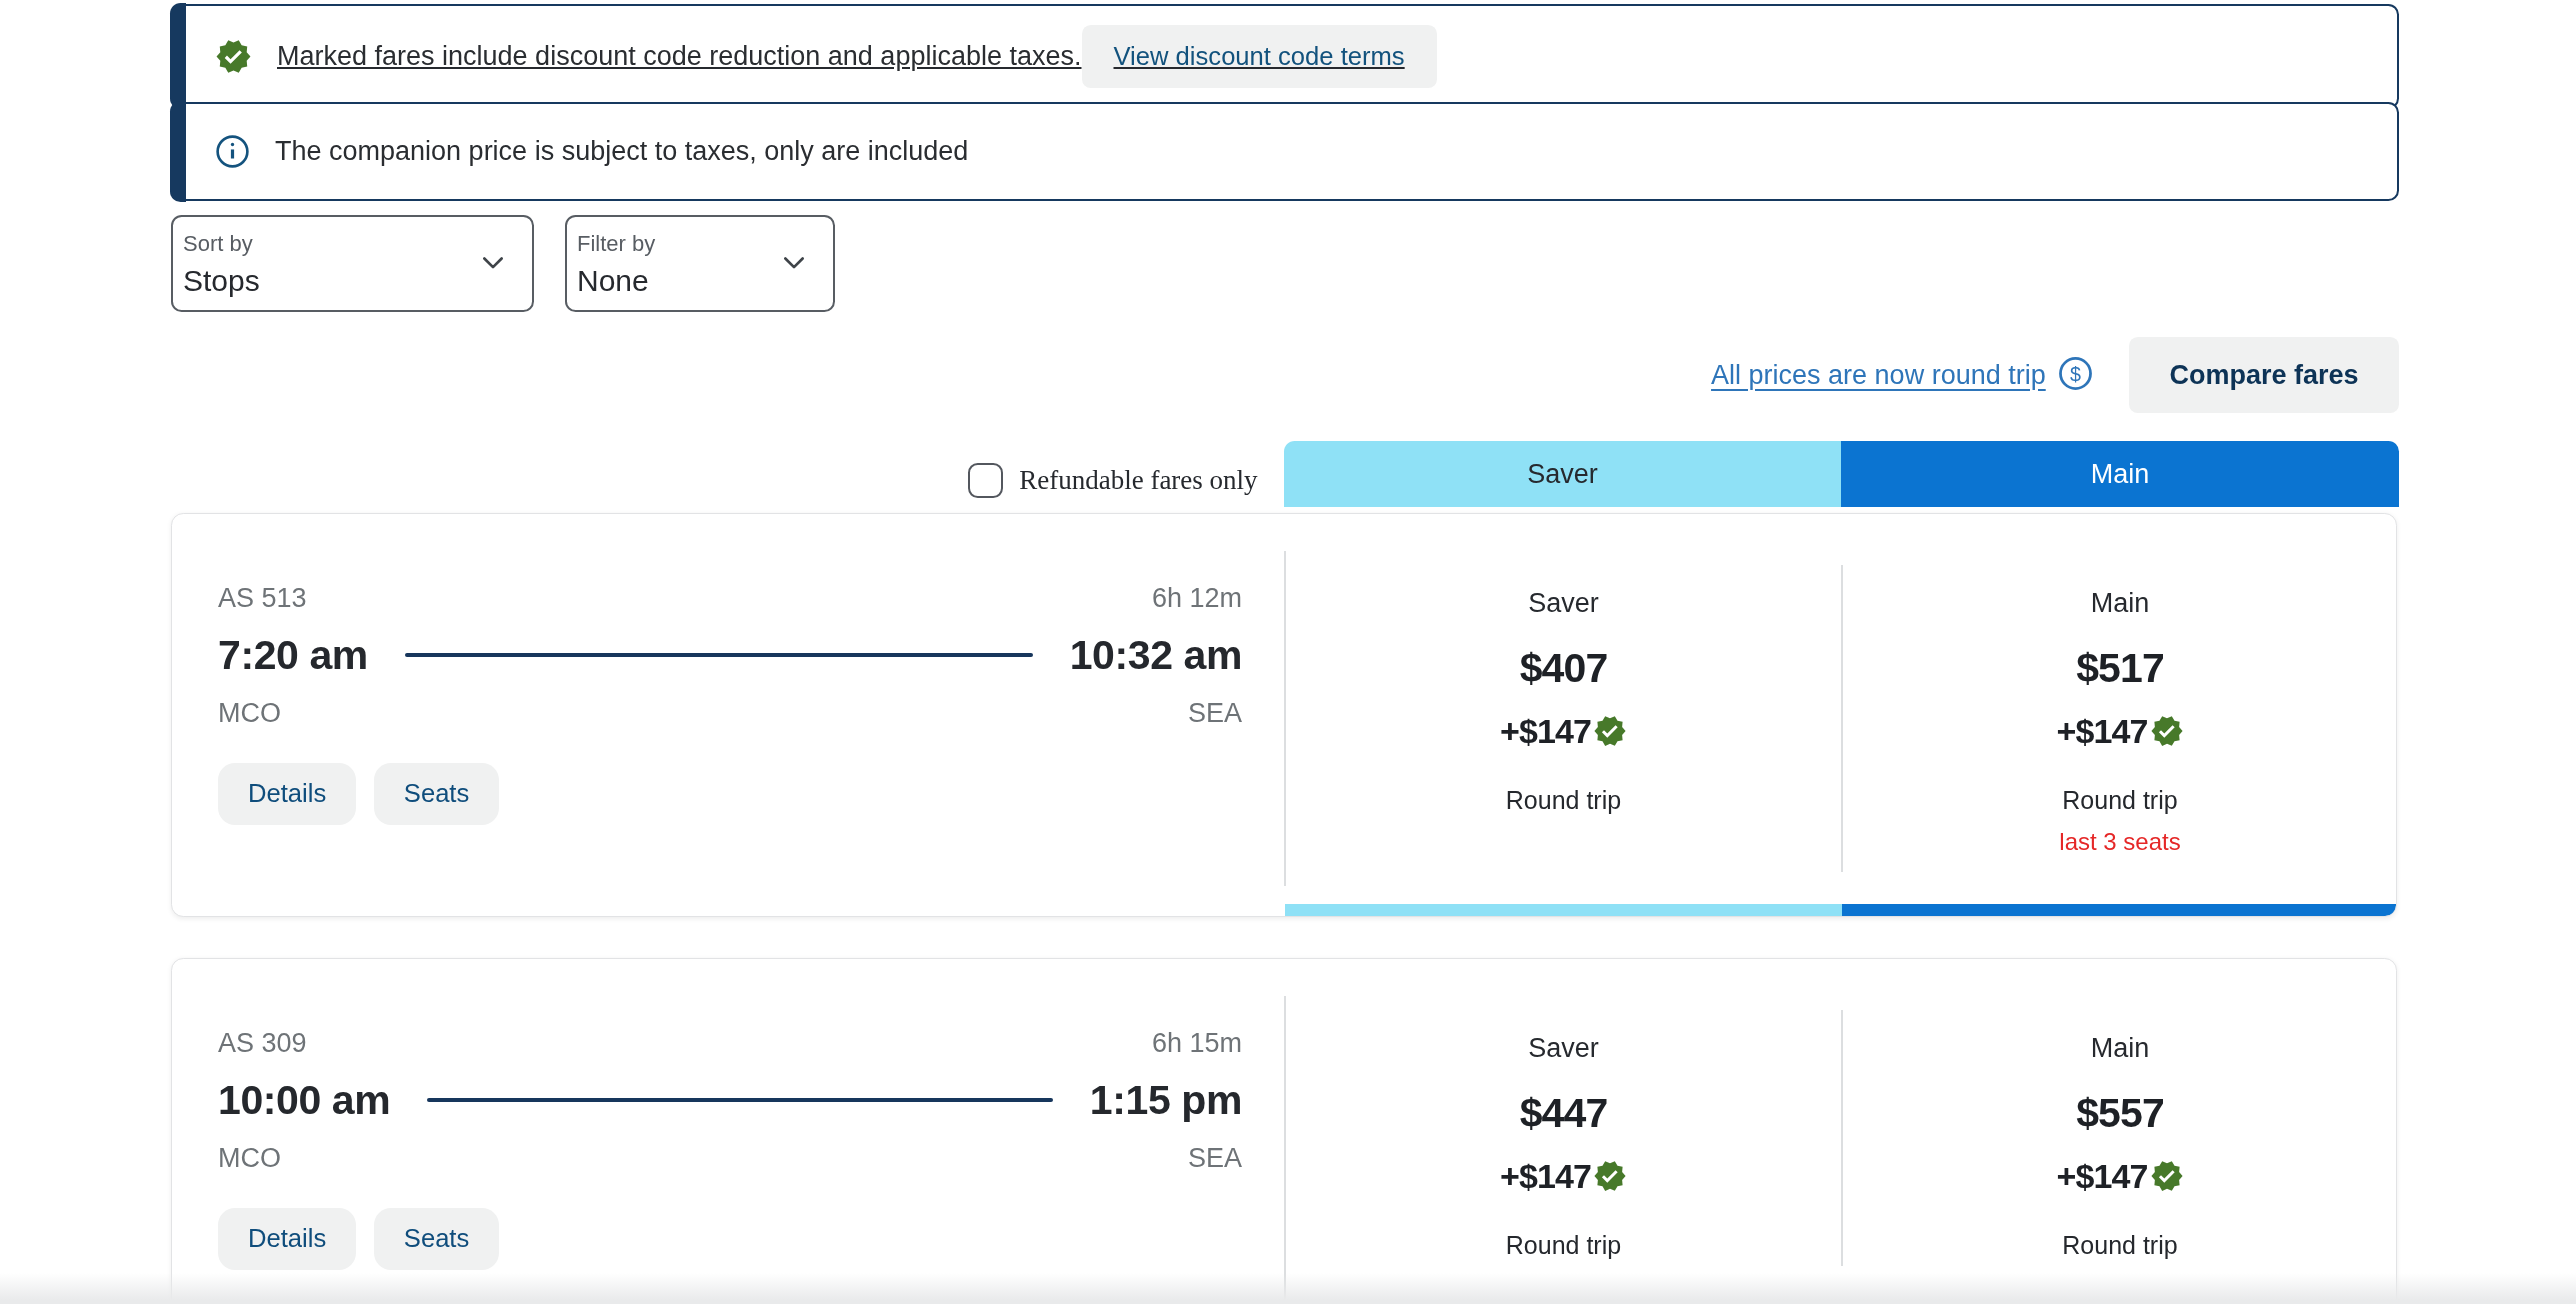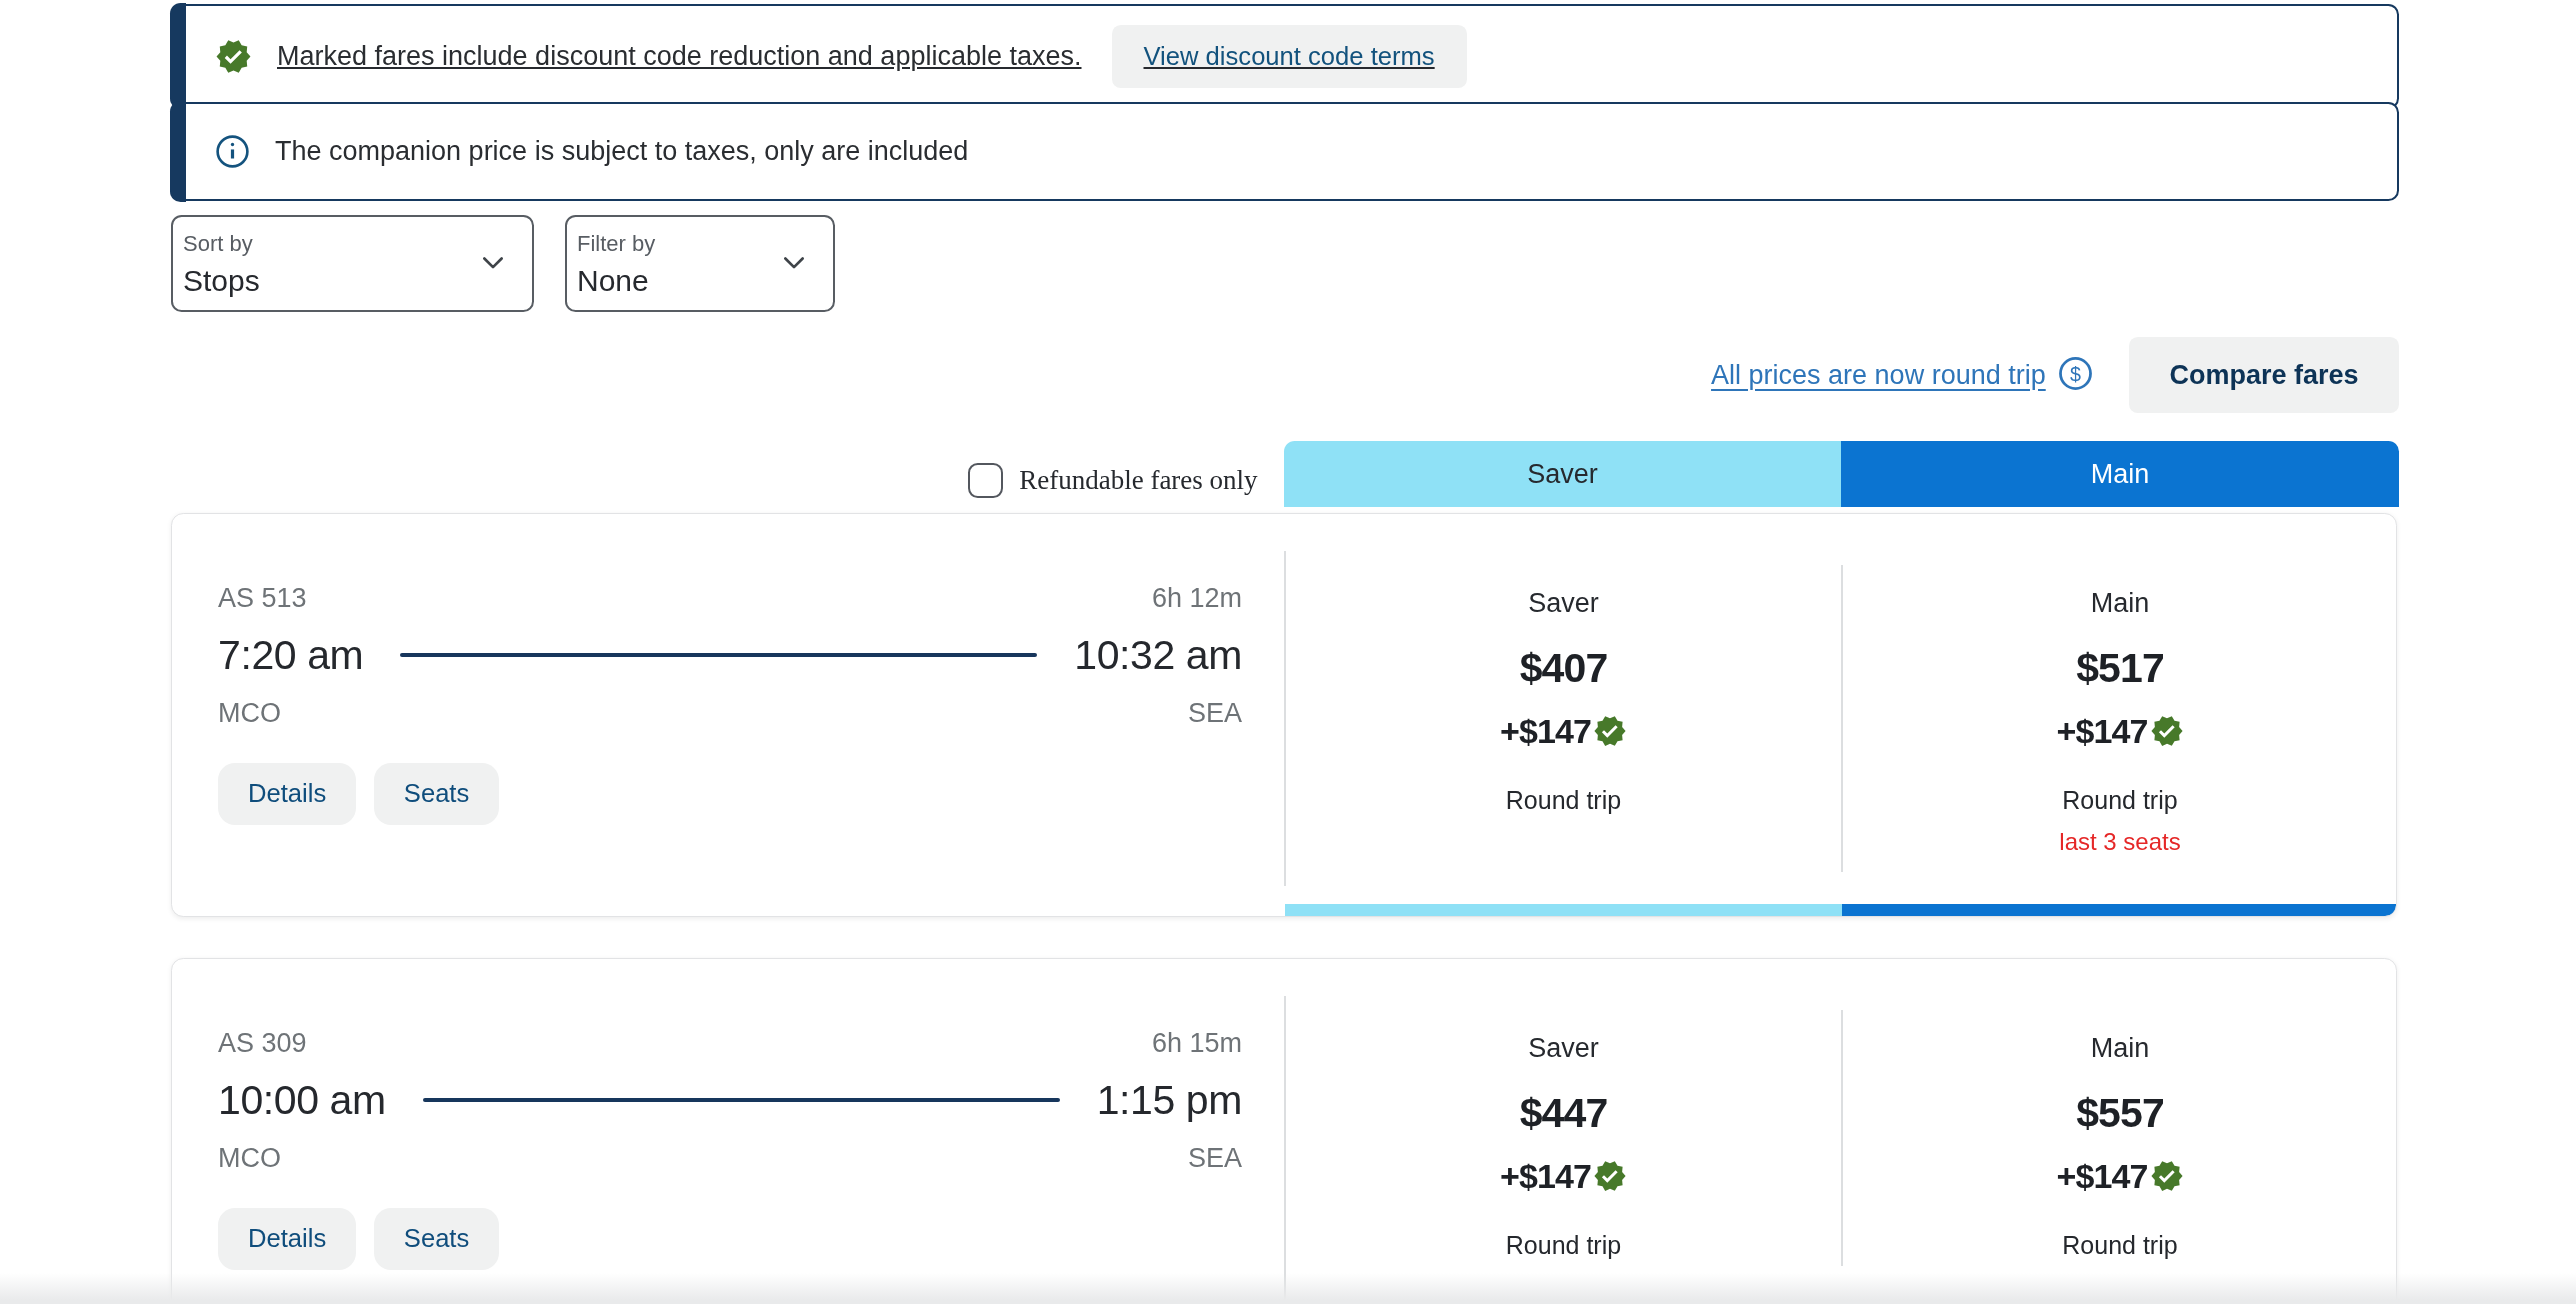--- a/index.html
+++ b/index.html
@@ -14,21 +14,21 @@
     display:flex;align-items:center;padding-left:42px;
   }
   .banner::before{
     content:"";position:absolute;left:-2.6px;top:-2.6px;bottom:-2.6px;width:16px;
     background:#16395f;border-radius:10.6px 0 0 10.6px;
   }
   .banner-discount{top:3.5px;height:105px;text-decoration:underline;}
   .banner-companion{top:102px;height:99px;}
   .banner-text{font-size:27px;color:#2a2d31;margin-left:25px;}
   .banner-btn{
-    margin-left:30px;background:#f0f1f1;border:none;border-radius:8.8px;
+    background:#f0f1f1;border:none;border-radius:8.8px;
     padding:17px 32px;font-size:25.6px;color:#12527d;cursor:pointer;
     font-family:"Liberation Sans", sans-serif;
   }
   .badge-icon svg{display:block;}
   .info-icon svg{display:block;}
   
   .select-box{
     position:absolute;top:215px;height:97px;box-sizing:border-box;
     border:2.2px solid #585d63;border-radius:10.6px;background:#fff;cursor:pointer;
     padding:14px 0 0 10px;
@@ -71,21 +71,21 @@
   
   .card{
     position:absolute;left:171px;width:2226px;box-sizing:border-box;background:#fff;
     border:1.8px solid #e2e3e5;border-radius:12.3px;box-shadow:0 1.8px 5.3px rgba(0,0,0,0.07);
   }
   .card-1{top:513px;height:404px;overflow:hidden;}
   .card-2{top:958px;height:441px;}
   .flight-info{position:absolute;left:46px;top:0;width:1024px;}
   .flight-meta{display:flex;justify-content:space-between;margin-top:69px;font-size:27px;color:#6e7377;}
   .flight-times{display:flex;align-items:center;margin-top:17.6px;}
-  .time{font-size:41px;font-weight:400;color:#25282d;letter-spacing:-0.4px;white-space:nowrap;}
+  .time{font-size:41px;font-weight:700;color:#25282d;letter-spacing:-0.4px;white-space:nowrap;}
   .route-line{flex:1;height:4.4px;background:#17365c;margin:0 37px;border-radius:2.6px;}
   .flight-airports{display:flex;justify-content:space-between;margin-top:19.4px;font-size:27px;color:#6e7377;}
   .flight-actions{display:flex;gap:17.6px;margin-top:34px;}
   .action-btn{
     height:62px;padding:0 30px;background:#f0f1f1;border:none;border-radius:17px;
     font-size:25.6px;color:#0f4d7c;cursor:pointer;font-family:"Liberation Sans", sans-serif;
   }
   .fare-col{position:absolute;top:0;width:557px;display:flex;flex-direction:column;align-items:center;}
   .fare-col.col-saver{left:1113px;}
   .fare-col.col-main{left:1670px;width:556px;}

